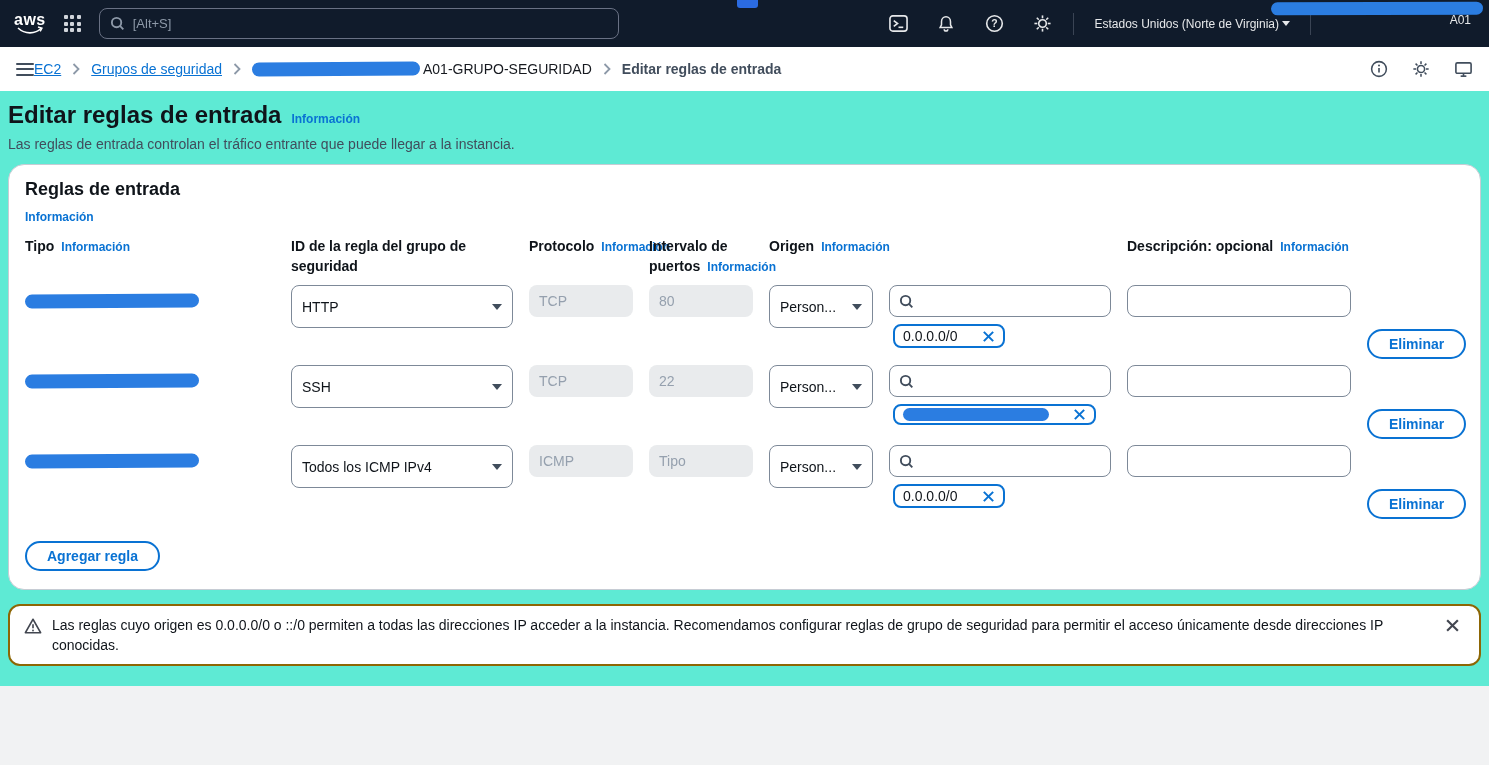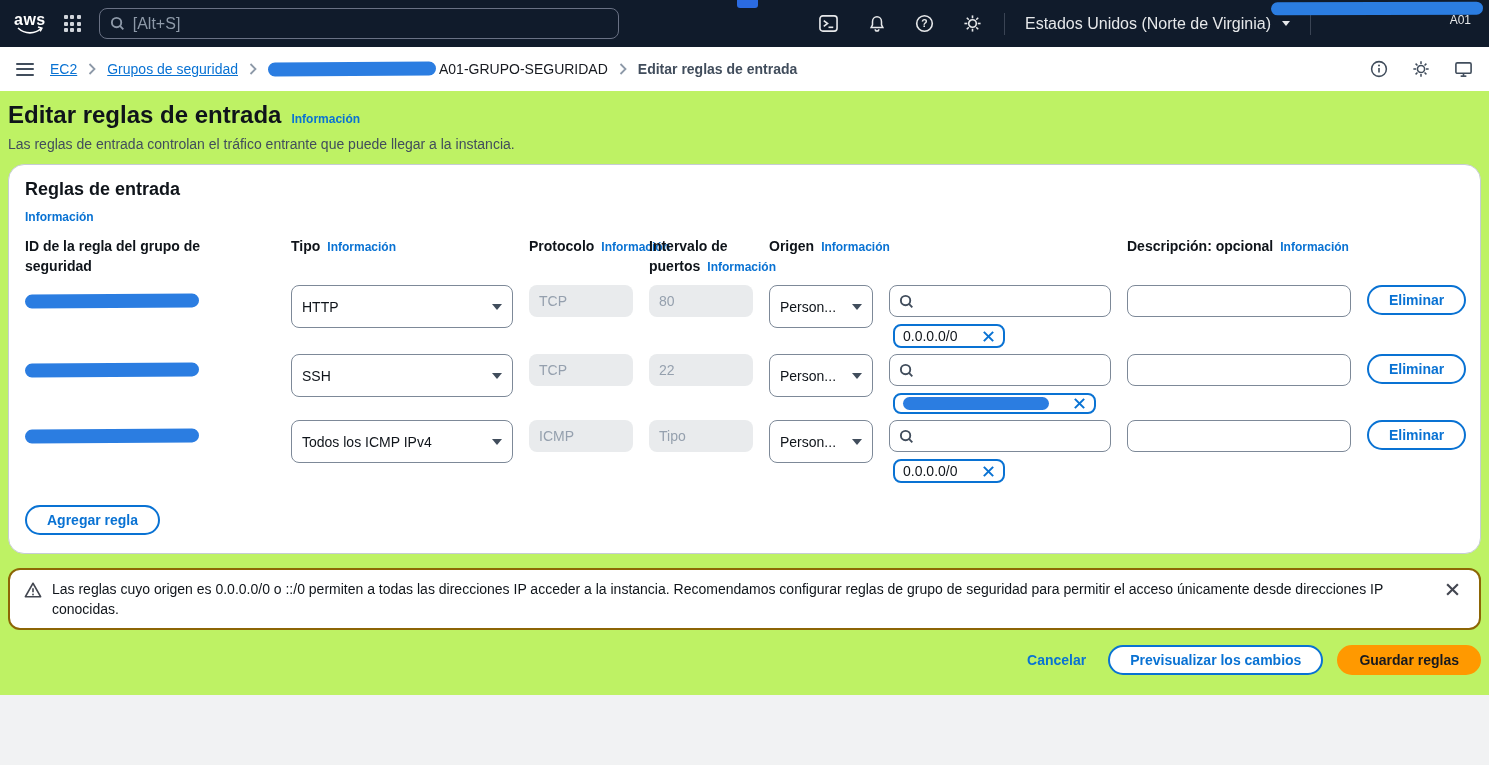--- a/index.html
+++ b/index.html
@@ -1,41 +1,41 @@
 <!DOCTYPE html>
 <html><head>
 <meta charset="utf-8">
 <style>
   * { box-sizing: border-box; margin: 0; padding: 0; }
   html,body { background:#f2f3f3; }
   body { font-family:"Liberation Sans", sans-serif; }
-  .page { width:1489px; height:765px; background:#bef264; display:flex; flex-direction:column; position:relative; overflow:hidden; }
+  .page { width:1489px; height:765px; background:#5eead4; display:flex; flex-direction:column; position:relative; overflow:hidden; }
 
   
   .topnav { height:47px; background:#101b2b; display:flex; align-items:center; padding:0 14px; gap:14px; flex:0 0 auto; color:#fff; position:relative; }
   .aws-logo { display:flex; flex-direction:column; align-items:center; color:#fff; font-weight:bold; font-size:16px; line-height:13px; letter-spacing:.5px; cursor:pointer; }
   .apps-icon { display:grid; grid-template-columns:repeat(3,4px); grid-gap:2.5px; padding:4px; cursor:pointer; }
   .apps-icon i { width:4px; height:4px; background:#d1d5db; border-radius:1px; }
   .nav-search { width:520px; height:31px; border:1px solid #697184; border-radius:8px; display:flex; align-items:center; padding:0 10px; gap:8px; background:#101b2b; }
   .nav-search input { flex:1; background:transparent; border:none; outline:none; color:#d1d5db; font-size:14px; font-style:italic; font-family:inherit; }
   .nav-search input::placeholder { color:#8d99a8; font-style:italic; }
-  .nav-shortcut { color:#8d99a8; font-size:16px; }
+  .nav-shortcut { color:#8d99a8; font-size:13px; }
   .nav-spacer { flex:1; }
   .nav-iconbtn { width:34px; height:34px; display:flex; align-items:center; justify-content:center; cursor:pointer; }
   .nav-sep { width:1px; height:22px; background:#3a4454; }
-  .nav-region { display:flex; align-items:center; gap:11px; font-size:16px; color:#e6e8ea; padding:0 6px; cursor:pointer; white-space:nowrap; }
+  .nav-region { display:flex; align-items:center; gap:3px; font-size:12px; color:#e6e8ea; padding:0 6px; cursor:pointer; white-space:nowrap; }
   .caret-down-white { width:0; height:0; border-left:4px solid transparent; border-right:4px solid transparent; border-top:5px solid #e6e8ea; }
   .nav-account { display:flex; flex-direction:column; align-items:flex-end; justify-content:flex-end; height:100%; padding:4px 4px 20px; min-width:150px; cursor:pointer; }
   .account-label { font-size:12px; color:#e6e8ea; }
   .redact { background:#2b7de1; border-radius:7px; }
   .redact-account { position:absolute; top:2px; right:6px; width:212px; height:13px; transform:rotate(-.2deg); }
   .top-artifact { position:absolute; top:0; left:737px; width:21px; height:8px; background:#2b6be1; border-radius:0 0 3px 3px; }
 
   
-  .breadcrumb-bar { height:44px; background:#fff; display:flex; align-items:center; padding:0 16px; gap:16px; flex:0 0 auto;text-align:center; }
+  .breadcrumb-bar { height:44px; background:#fff; display:flex; align-items:center; padding:0 16px; gap:0; flex:0 0 auto;text-align:center; }
   .hamburger { width:18px; display:flex; flex-direction:column; gap:3.5px; cursor:pointer; padding:2px 0; }
   .hamburger i { height:2px; background:#414d5c; border-radius:1px; }
   .crumbs { display:flex; align-items:center; gap:11px; font-size:14px; }
   .crumb-link { color:#0972d3; text-decoration:underline; cursor:pointer; }
   .crumb-current { color:#414d5c; font-weight:bold; }
   .crumb-redacted { display:flex; align-items:center; gap:3px; }
   .redact-crumb { width:168px; height:14px; transform:rotate(-.3deg); }
   .crumb-dark { color:#16191f; }
   .bc-right { margin-left:auto; display:flex; align-items:center; gap:24px; }
   .bc-icon { cursor:pointer; display:flex; }
@@ -66,21 +66,21 @@
   .select-label { overflow:hidden; text-overflow:ellipsis; white-space:nowrap; }
   .input-disabled { height:32px; background:#e9ebed; border-radius:8px; display:flex; align-items:center; padding:0 10px; font-size:14px; color:#95a0ae; }
   .source-cell { display:flex; flex-direction:column; gap:7px; }
   .searchbox { height:32px; border:1px solid #7d8998; border-radius:8px; display:flex; align-items:center; padding:0 9px; gap:6px; background:#fff; }
   .searchbox input { border:none; outline:none; flex:1; font-size:14px; font-family:inherit; color:#0f141a; background:transparent; min-width:0; }
   .chip { align-self:flex-start; margin-left:4px; display:flex; align-items:center; gap:24px; border:2px solid #0972d3; border-radius:8px; padding:2px 8px; font-size:14px; color:#0f141a; background:#fff; }
   .chip-x { display:flex; cursor:pointer; }
   .redact-chip { width:146px; height:13px; }
   .text-input { height:32px; border:1px solid #7d8998; border-radius:8px; width:100%; padding:0 10px; font-size:14px; font-family:inherit; color:#0f141a; }
   .btn { border-radius:20px; font-size:14px; font-weight:bold; padding:5px 20px; cursor:pointer; font-family:inherit; white-space:nowrap; }
-  .btn-outline { border:2px solid #0972d3; color:#0972d3; background:#fff; }
+  .btn-outline { border:2px solid #0972d3; color:#0972d3; background:#fff;margin-top:44px; }
   .btn-primary { border:2px solid #ff9900; background:#ff9900; color:#16191f; }
   .btn-link { border:none; background:transparent; color:#0972d3; padding:5px 8px; }
   .add-rule { margin-top:16px; }
 
   .banner { margin-top:14px; border:2px solid #8d6605; border-radius:12px; background:#fff; padding:9px 14px; display:flex; gap:10px; align-items:flex-start; }
   .banner-icon { flex:0 0 auto; padding-top:2px; }
   .banner-text { font-size:14px; color:#0f141a; line-height:20px; flex:1; }
   .banner-close { cursor:pointer; padding:3px 5px; display:flex; }
 
   .actions { display:flex; justify-content:flex-end; align-items:center; gap:14px; margin-top:15px; }
@@ -231,24 +231,24 @@
     <div class="page-subtitle">Las reglas de entrada controlan el tráfico entrante que puede llegar a la instancia.</div>
 
     <div class="card">
       <div class="card-title-row">
         <h2 class="card-title">Reglas de entrada</h2>
         <span class="info-link">Información</span>
       </div>
 
       
       <div class="grid hdr-row">
-        <div class="hdr hdr-id">ID de la regla del grupo de seguridad</div>
         <div class="hdr">
           <span>Tipo</span><span class="info-link">Información</span>
         </div>
+        <div class="hdr hdr-id">ID de la regla del grupo de seguridad</div>
         <div class="hdr">
           <span>Protocolo</span><span class="info-link">Información</span>
         </div>
         <div class="hdr">
           <span>Intervalo de puertos</span><span class="info-link">Información</span>
         </div>
         <div class="hdr nowrap">
           <span>Origen</span><span class="info-link">Información</span>
         </div>
         <div></div>
@@ -382,21 +382,16 @@
       </span>
       <div class="banner-text">Las reglas cuyo origen es 0.0.0.0/0 o ::/0 permiten a todas las direcciones IP acceder a la instancia. Recomendamos configurar reglas de grupo de seguridad para permitir el acceso únicamente desde direcciones IP conocidas.</div>
       <span class="banner-close">
         <svg width="15" height="15" viewBox="0 0 14 14">
             <line x1="2" y1="2" x2="12" y2="12" stroke="#424650" stroke-width="2"></line>
             <line x1="12" y1="2" x2="2" y2="12" stroke="#424650" stroke-width="2"></line>
           </svg>
       </span>
     </div>
 
-    <div class="actions">
-      <button class="btn btn-link">Cancelar</button>
-      <button class="btn btn-outline">Previsualizar los cambios</button>
-      <button class="btn btn-primary">Guardar reglas</button>
-    </div>
   </div>
 
   <div class="footer-fill"></div>
 </div>
 
 </body></html>

